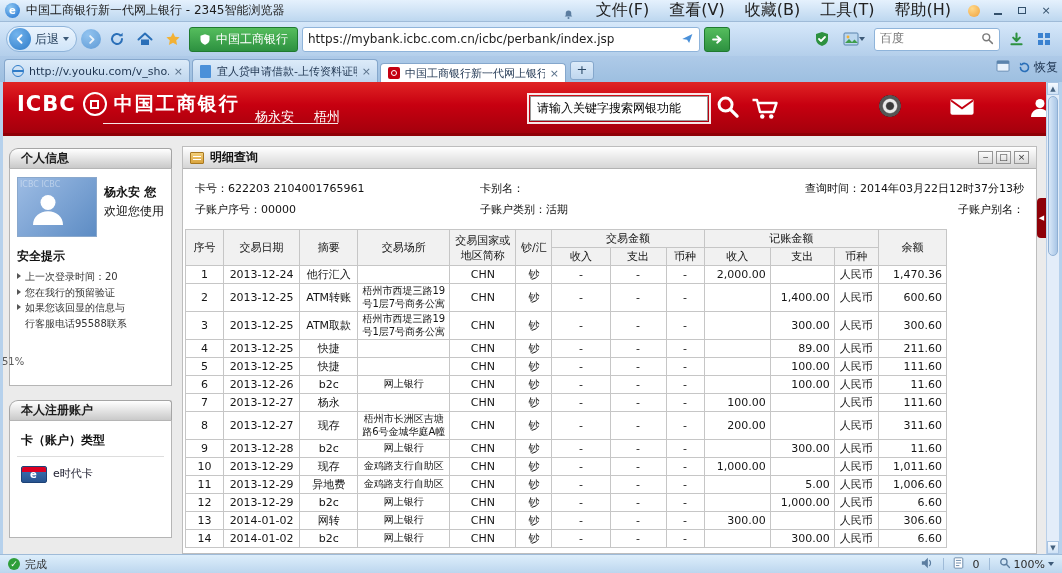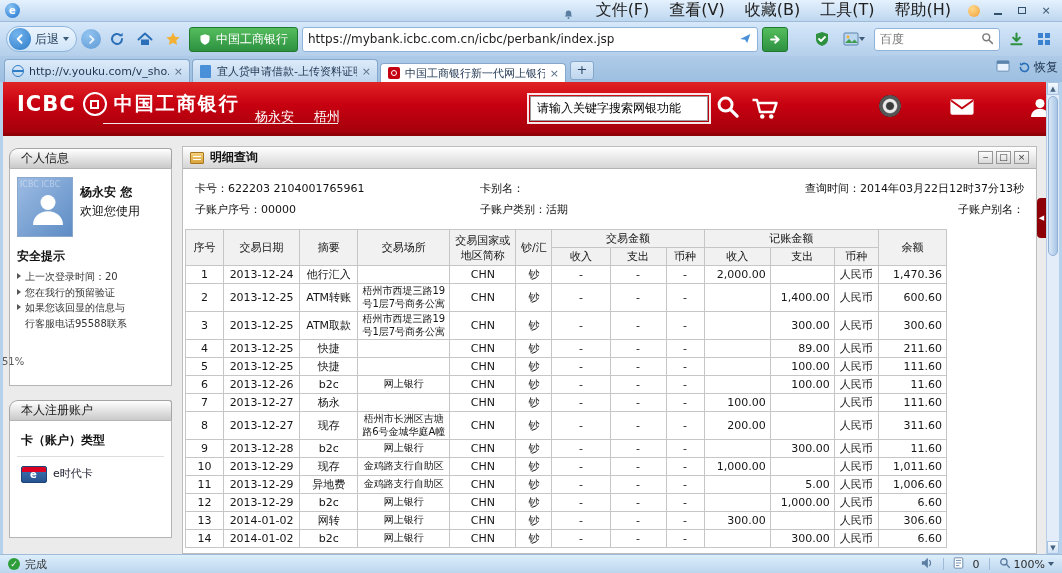--- a/index.html
+++ b/index.html
@@ -18,26 +18,26 @@
   .skin-ico{width:12px;height:12px;border-radius:50%;background:radial-gradient(circle at 35% 30%,#ffd98a,#f0a13c)}
 
   
   .navbar{position:absolute;top:22px;left:0;right:0;height:34px;background:linear-gradient(#d6e8fa,#b4cfeb);display:flex;align-items:center;padding:4px 6px;gap:4px}
   .back-pill{display:flex;align-items:center;gap:4px;background:linear-gradient(#ecf5fe,#cfe4f8);border:1px solid #8fb4da;border-radius:13px;height:26px;padding:2px 7px 2px 2px;font-size:12px;color:#1f3b58}
   .nav-circle{width:22px;height:22px;border-radius:50%;background:radial-gradient(circle at 35% 30%,#74b5ee,#2f7cc8);display:flex;align-items:center;justify-content:center;flex:none}
   .nav-circle.dim{opacity:.65;width:20px;height:20px}
   .caret-down{width:0;height:0;border-left:3px solid transparent;border-right:3px solid transparent;border-top:4px solid #3d5a78}
   .nav-tool{width:24px;height:24px;display:flex;align-items:center;justify-content:center;border-radius:3px}
   .site-btn{display:flex;align-items:center;gap:5px;background:linear-gradient(#55bd5d,#2d9140);border:1px solid #1f7a30;border-radius:3px;color:#fff;height:25px;padding:0 9px;font-size:12px;white-space:nowrap}
-  .addressbar{display:flex;align-items:center;background:#fff;border:1px solid #8fb4da;border-radius:3px;height:25px;width:456px;padding:0 5px;gap:4px}
+  .addressbar{display:flex;align-items:center;background:#fff;border:1px solid #8fb4da;border-radius:3px;height:25px;width:398px;padding:0 5px;gap:4px}
   .addressbar input{border:none;outline:none;flex:1;font-size:12px;color:#222;background:transparent;font-family:inherit}
   .go-btn{width:26px;height:25px;border-radius:3px;background:linear-gradient(#55bd5d,#2d9140);border:1px solid #1f7a30;display:flex;align-items:center;justify-content:center}
   .nav-spacer{flex:1}
   .searchbox{display:flex;align-items:center;background:#fff;border:1px solid #8fb4da;border-radius:3px;height:23px;width:126px;padding:0 5px;gap:4px}
-  .searchbox input{border:none;outline:none;flex:1;width:10px;font-size:12px;color:#333;background:transparent;font-family:Liberation Serif, serif}
+  .searchbox input{border:none;outline:none;flex:1;width:10px;font-size:12px;color:#333;background:transparent;font-family:Liberation Mono, monospace}
 
   
   .tabbar{position:absolute;top:56px;left:0;right:0;height:26px;background:linear-gradient(#aecae8,#9dbfe0);display:flex;align-items:flex-end;padding:0 4px}
   .tab{width:186px;height:23px;margin-right:2px;border:1px solid #85a7cc;border-bottom:none;border-radius:4px 4px 0 0;background:linear-gradient(#dcebf9,#bfd6ee);display:flex;align-items:center;padding:0 6px;font-size:11px;color:#1e3永;color:#1e3450;gap:5px}
   .tab.active{background:#fff;height:19px}
   .tab-label{flex:1;white-space:nowrap;overflow:hidden}
   .tab-close{color:#5a718a;font-size:11px;flex:none}
   .tab-ico{width:13px;height:13px;flex:none;display:inline-flex;align-items:center;justify-content:center}
   .globe-ico{width:12px;height:12px;border-radius:50%;border:1.5px solid #2f7cc8;position:relative}
   .globe-ico:before{content:"";position:absolute;left:0;right:0;top:4px;height:1.5px;background:#2f7cc8}
@@ -62,24 +62,24 @@
   .hdr-links{position:absolute;left:252px;top:26px;display:flex;gap:20px;font-size:13px;color:#fff}
   .hdr-search{position:absolute;left:527px;top:14px;width:178px;height:25px;background:#fff;border:1px solid #9a9a9a;outline:2px solid rgba(255,255,255,.9);outline-offset:1px;display:flex;align-items:center;padding:0 6px}
   .hdr-search input{border:none;outline:none;width:100%;font-size:12px;color:#000;font-family:inherit}
   .hdr-ico{position:absolute;top:12px;display:flex;align-items:center;justify-content:center}
   .record-ico{width:22px;height:22px;border-radius:50%;background:radial-gradient(circle,#3a3a3a 0 22%,#e9e9e9 30% 42%,#555 50% 68%,#2e2e2e 70% 100%)}
 
   .bank-body{position:absolute;top:54px;left:0;right:0;bottom:0;background:#ebebeb;display:flex}
 
   
   .sidebar{width:172px;flex:none;padding:12px 3px 0 6px}
-  .panel-tab{height:20px;background:linear-gradient(#ffffff,#c9c9c9);border:1px solid #a5a5a5;border-bottom:none;border-radius:9px 3px 0 0;display:flex;align-items:center;padding:0 11px;font-size:12px;font-weight:normal;color:#1c1c1c}
+  .panel-tab{height:20px;background:linear-gradient(#ffffff,#c9c9c9);border:1px solid #a5a5a5;border-bottom:none;border-radius:9px 3px 0 0;display:flex;align-items:center;padding:0 11px;font-size:12px;font-weight:bold;color:#1c1c1c}
   .panel-body{background:#fff;border:1px solid #b5b5b5;padding:8px 7px}
   .profile-row{display:flex;gap:7px}
-  .avatar{width:56px;height:60px;background:linear-gradient(135deg,#9dbce4,#5d8cc4);border:1px solid #8aa8cc;position:relative;overflow:hidden;flex:none}
+  .avatar{width:80px;height:60px;background:linear-gradient(135deg,#9dbce4,#5d8cc4);border:1px solid #8aa8cc;position:relative;overflow:hidden;flex:none}
   .avatar .wm{position:absolute;font-size:8px;color:rgba(255,255,255,.4);left:2px;top:2px}
   .avatar svg{position:absolute;left:10px;top:12px}
   .greet{font-size:12px;color:#111;padding-top:6px;line-height:1.6}
   .greet .nm{font-weight:bold}
   .sec-title{font-size:12px;font-weight:bold;color:#111;margin:11px 0 4px}
   .tip{font-size:10px;color:#333;line-height:1.55;display:flex;gap:4px}
   .tip .blt{width:0;height:0;border-top:3px solid transparent;border-bottom:3px solid transparent;border-left:4px solid #555;margin-top:4px;flex:none}
   .tip.cont{padding-left:8px}
   .acct-panel{margin-top:14px}
   .acct-type{font-size:12px;font-weight:bold;color:#111;padding:7px 4px;border-bottom:1px solid #ddd}
@@ -124,20 +124,21 @@
   .sb-sep{width:1px;height:12px;background:#9fbbd8}
   .zoom-group{display:flex;align-items:center;gap:3px}
 </style>
 </head>
 <body>
 
 <div class="window">
 
   <div class="titlebar">
     <div class="app-logo">e</div>
+    <span>中国工商银行新一代网上银行 - 2345智能浏览器</span>
     <div class="menubar">
       <span class="t-ico">
         <svg width="11" height="11" viewBox="0 0 16 16">
             <path d="M8 2a4 4 0 0 1 4 4v3l1.5 2h-11L4 9V6a4 4 0 0 1 4-4z" fill="#5b7da0"></path>
             <circle cx="8" cy="13" r="1.5" fill="#5b7da0"></circle>
           </svg>
       </span>
       <span class="menu-item">文件(F)</span>
       <span class="menu-item">查看(V)</span>
       <span class="menu-item">收藏(B)</span>

